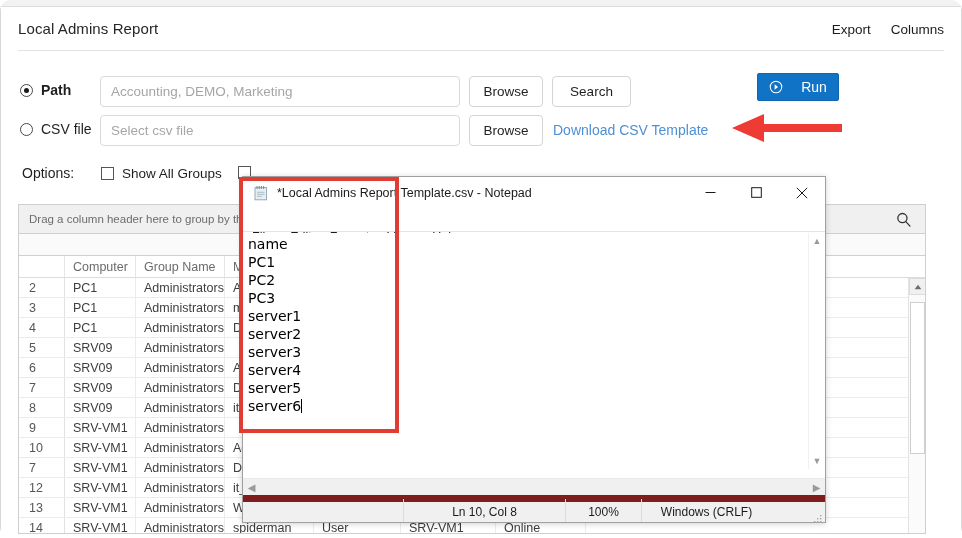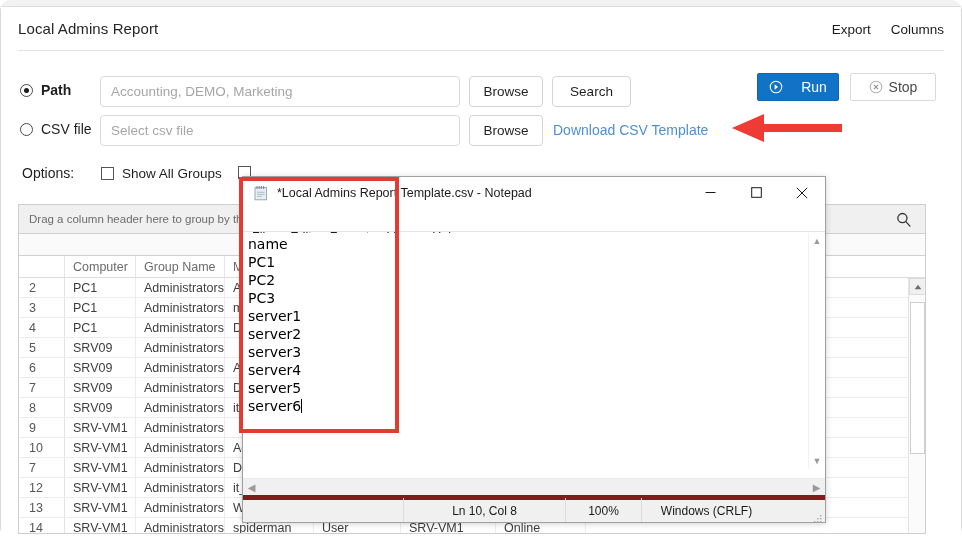--- a/index.html
+++ b/index.html
@@ -257,21 +257,21 @@
     justify-content:center; cursor:pointer; color:#9a9a9a; font-size:9px;
   }
   .np-hscroll {
     position: absolute; left: 0; bottom: 27px; width: 582px; height: 17px;
     background: #f0f0f0; border-top: 1px solid #eaeaea;
     display: flex; align-items: center; justify-content: space-between;
   }
   .np-hs-btn { width: 17px; text-align: center; color: #9a9a9a; font-size: 10px; cursor: pointer; }
   .np-status {
     position: absolute; left: 0; bottom: 0; width: 582px; height: 27px;
-    background: #f0f0f0; border-top: 5px solid #7f1d1d;
+    background: #f0f0f0; border-top: 7px solid #7f1d1d;
     display: flex; align-items: center;
   }
   .np-st-cell {
     height: 27px; display: flex; align-items: center; justify-content: center;
     font-size: 12px; color: #1a1a1a; border-left: 1px solid #dcdcdc;
   }
   .np-st-spacer { width: 160px; height: 27px; }
   .np-grip {
     position: absolute; right: 2px; bottom: 2px; width: 10px; height: 10px;
   }
@@ -322,29 +322,20 @@
   <a class="csv-link" href="#">Download CSV Template</a>
 
   <button class="btn-run">
     <span class="cicon">
       <svg width="14" height="14" viewBox="0 0 16 16">
         <circle cx="8" cy="8" r="6.6" fill="none" stroke="#ffffff" stroke-width="1.2"></circle>
         <path d="M6.4 4.9 L10.4 8 L6.4 11.1 Z" fill="#ffffff"></path>
       </svg>
     </span>
     <span>Run</span>
-  </button>
-  <button class="btn-stop">
-    <span class="cicon">
-      <svg width="14" height="14" viewBox="0 0 16 16">
-        <circle cx="8" cy="8" r="6.6" fill="none" stroke="#b5b5b5" stroke-width="1.2"></circle>
-        <path d="M5.6 5.6 L10.4 10.4 M10.4 5.6 L5.6 10.4" stroke="#8f8f8f" stroke-width="1.2" fill="none"></path>
-      </svg>
-    </span>
-    <span>Stop</span>
   </button>
 
   <div class="options-label">Options:</div>
   <div class="chk-wrap a">
     <span class="chk"></span>
     <span class="chk-label">Show All Groups</span>
   </div>
   <div class="chk-wrap b">
     <span class="chk"></span>
   </div>

